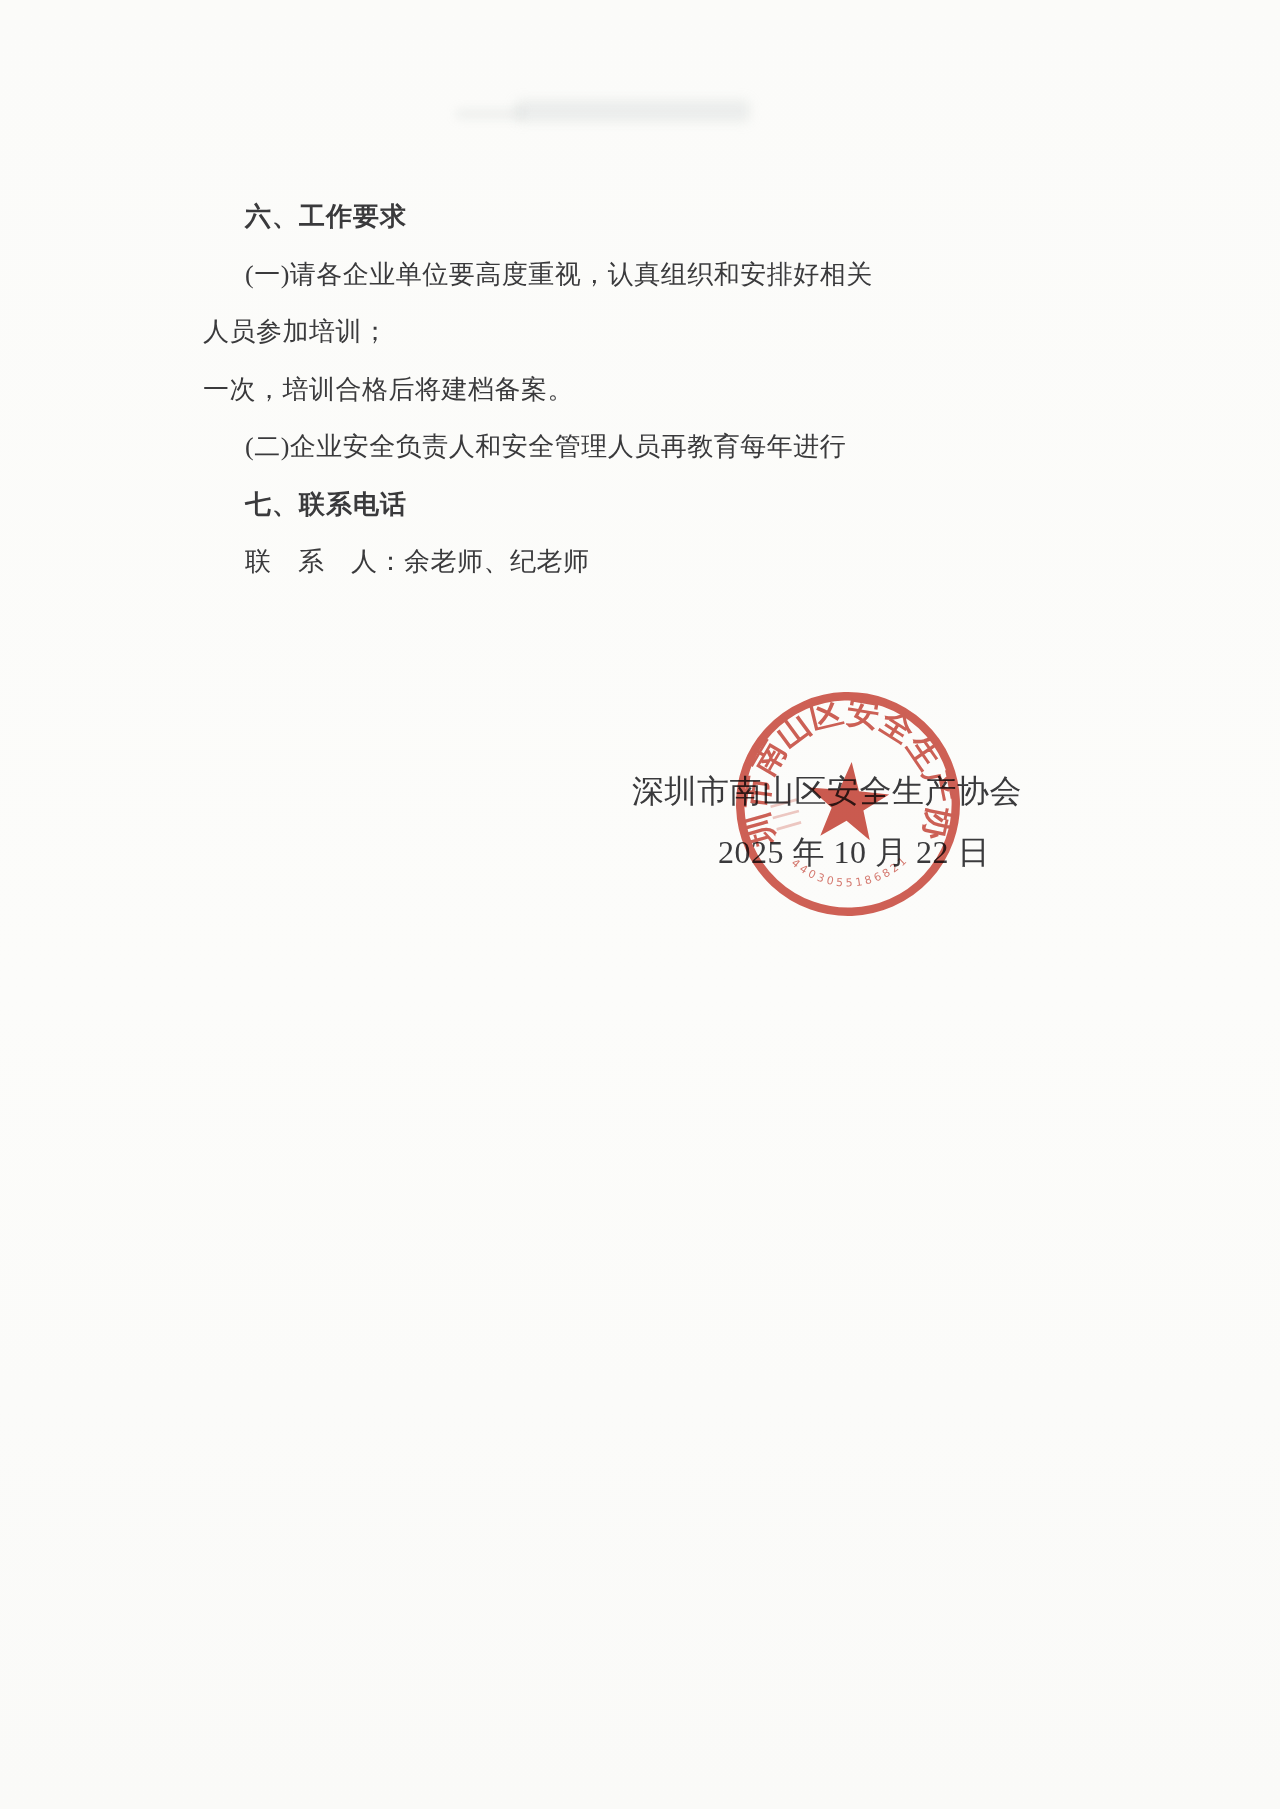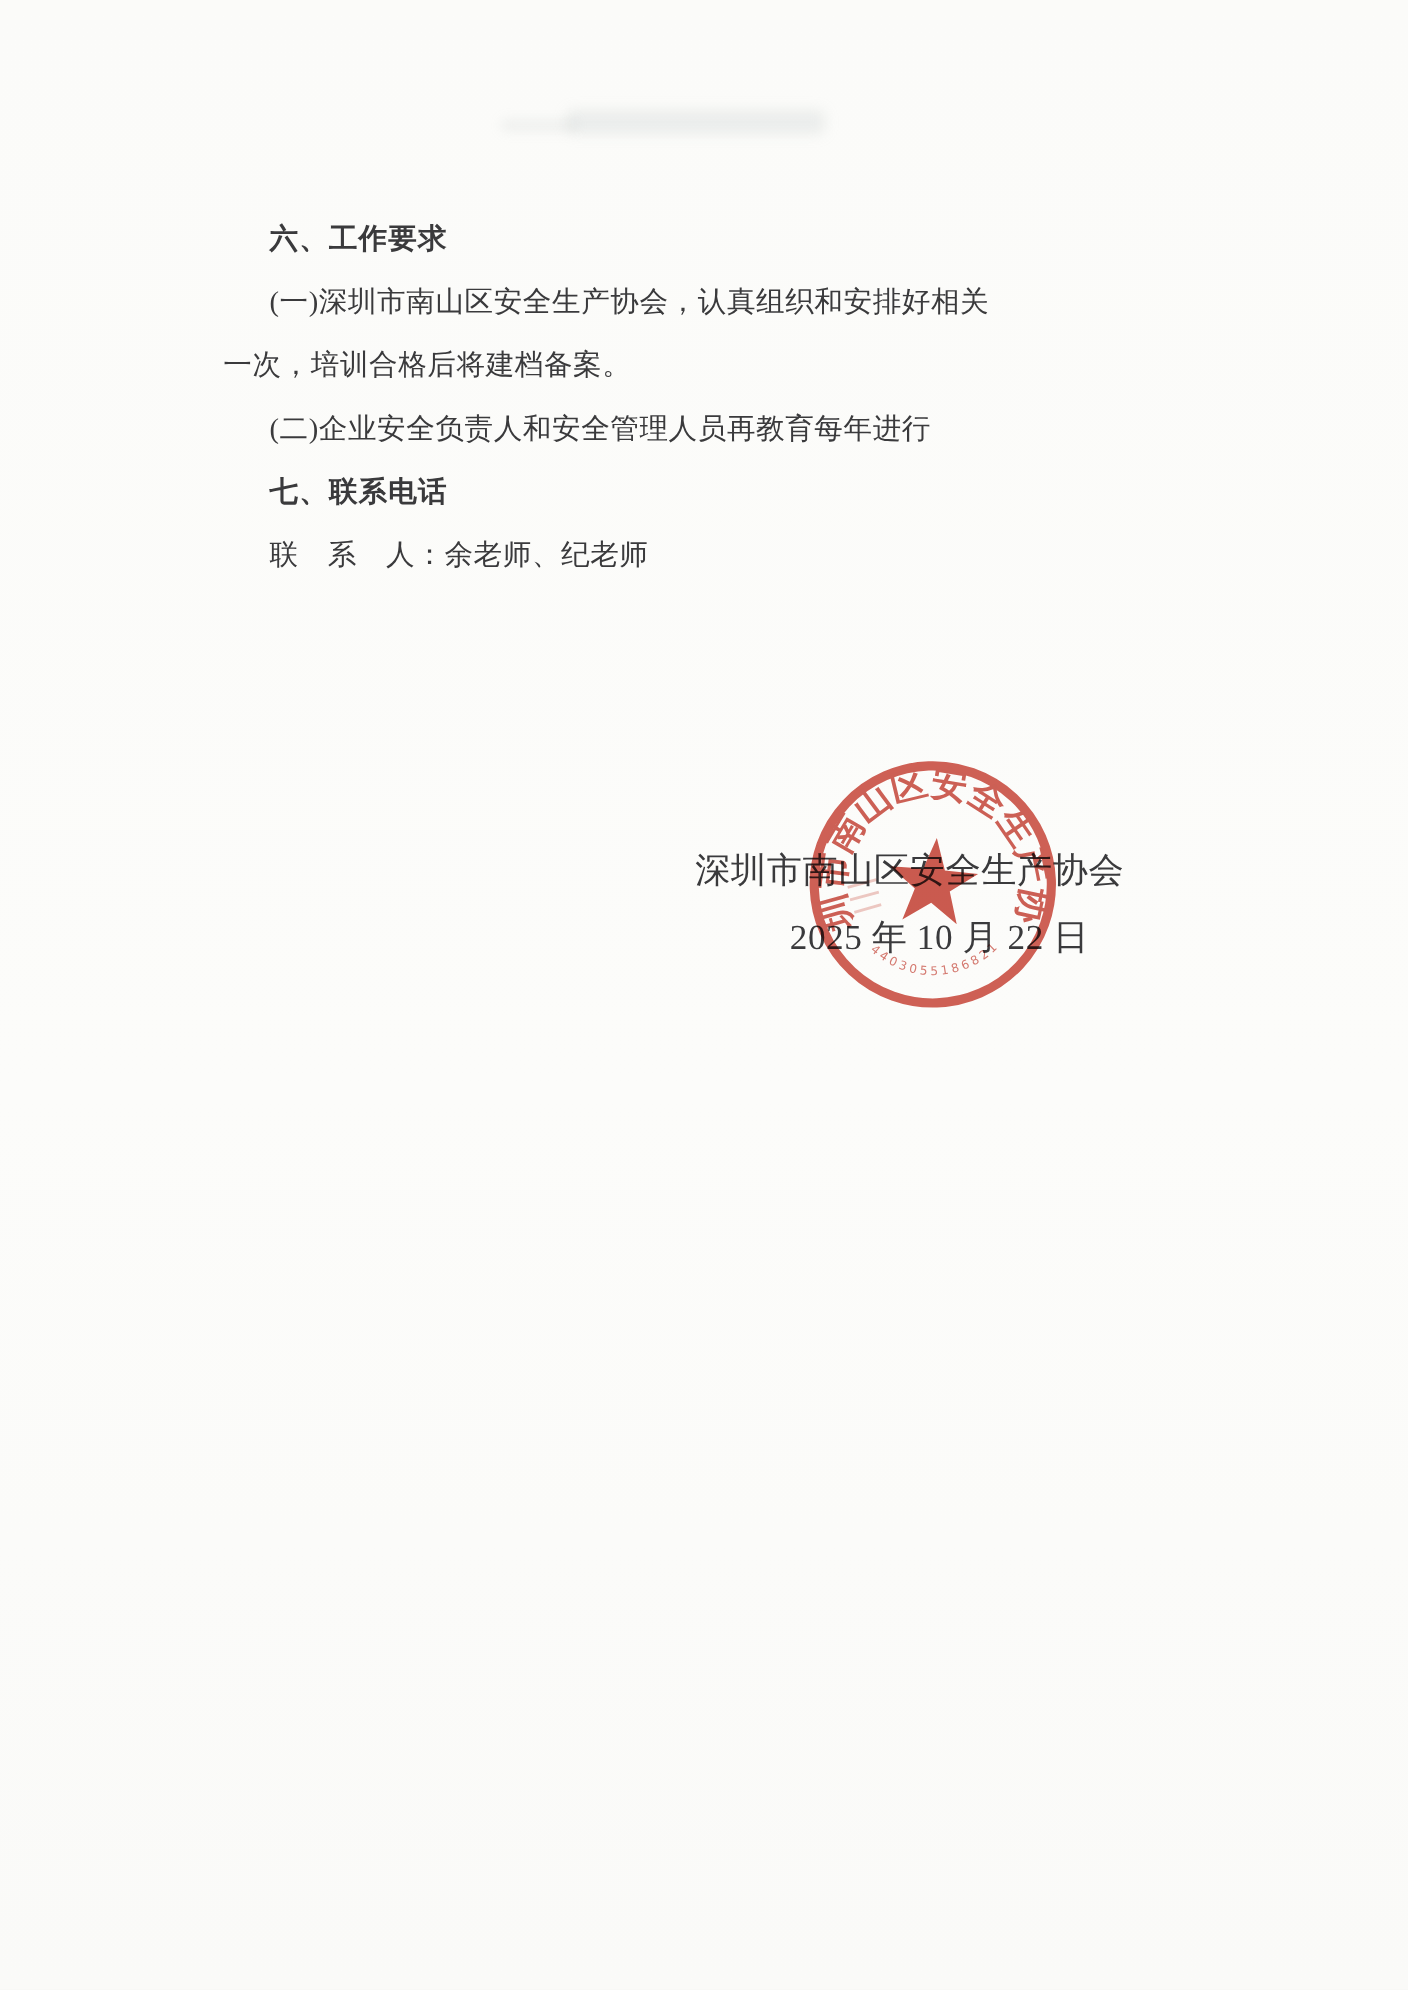--- a/index.html
+++ b/index.html
@@ -76,21 +76,22 @@
 </head>
 <body>
 
 <div class="page">
 
   <div class="smudge"></div>
   <div class="smudge2"></div>
 
   <div class="doc-body">
     <div class="line indent bold">六、工作要求</div>
-    <div class="line indent">(一)深圳市南山区安全生产协会，认真组织和安排好相关</div>
+    <div class="line indent">(一)请各企业单位要高度重视，认真组织和安排好相关</div>
+    <div class="line">人员参加培训；</div>
     <div class="line">一次，培训合格后将建档备案。</div>
     <div class="line indent">(二)企业安全负责人和安全管理人员再教育每年进行</div>
     <div class="line indent bold">七、联系电话</div>
     <div class="line indent">联　系　人：余老师、纪老师</div>
   </div>
 
   <div class="sig-org">深圳市南山区安全生产协会</div>
   <div class="sig-date">2025 年 10 月 22 日</div>
 
   <div class="seal">

